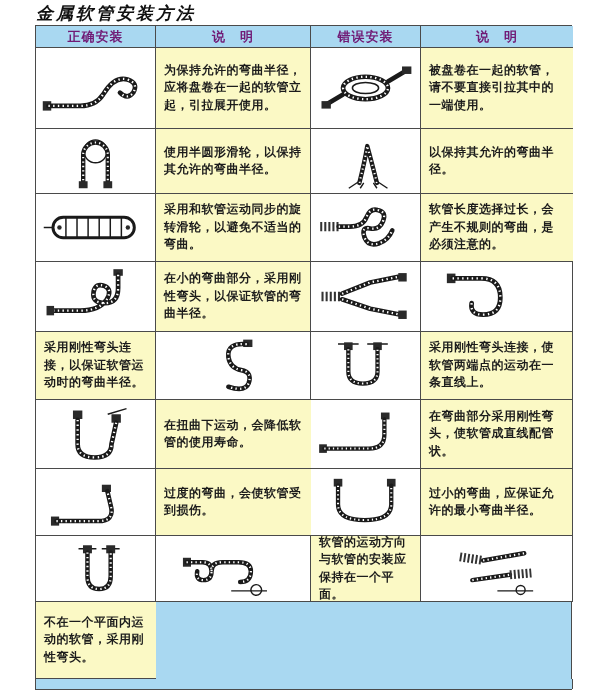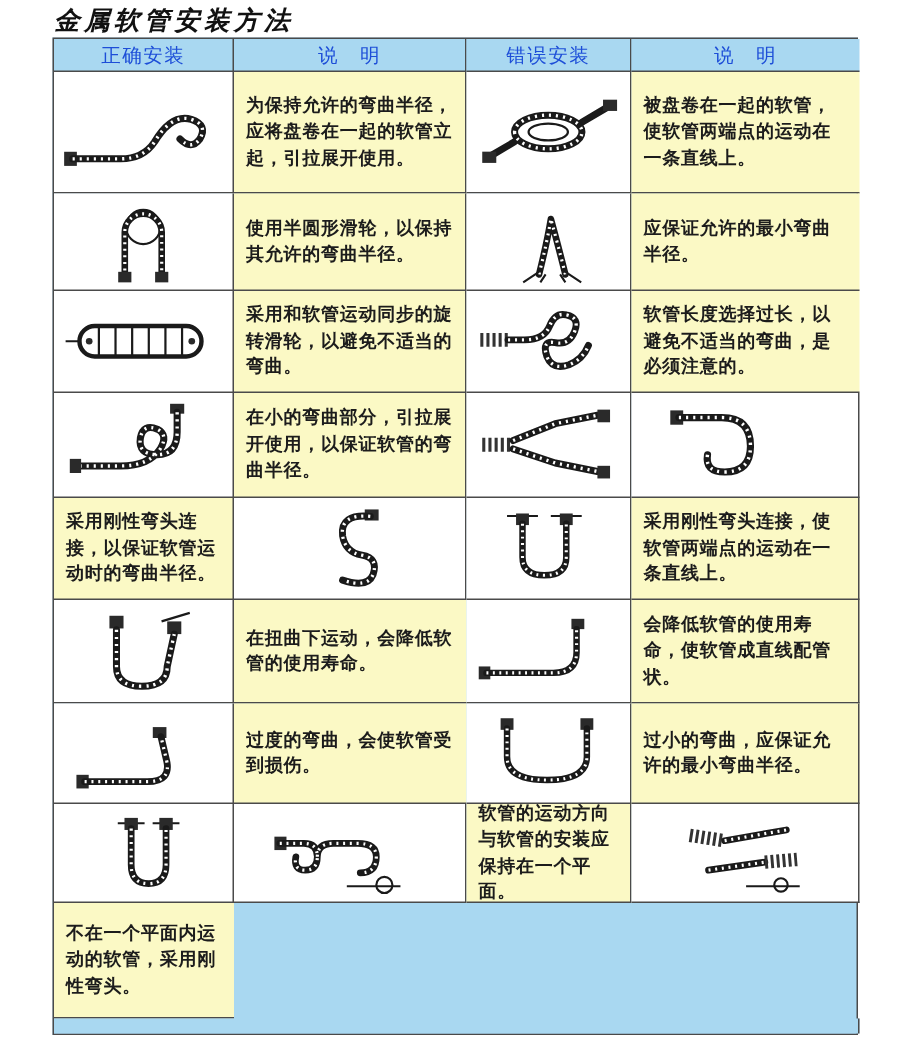--- a/index.html
+++ b/index.html
@@ -7,21 +7,21 @@
   }
   *{box-sizing:border-box;margin:0;padding:0}
   body{width:600px;height:698px;background:var(--page);font-family:"Liberation Sans",sans-serif;overflow:hidden}
   .page{position:relative;width:544px;height:698px;background:var(--page)}
   .title{position:absolute;left:36px;top:2px;font-family:"Liberation Serif",serif;font-style:italic;font-weight:bold;font-size:17px;letter-spacing:3px;color:#111}
   .tbl{position:absolute;left:35px;top:25px;width:537px;border:1px solid var(--grid);background:var(--header-bg);
        display:grid;grid-template-columns:120px 155px 110px 152px;
        grid-template-rows:22px 81px 65px 68px 70px 68px 69px 67px 66px 77px 10px}
   .cell{border-right:1px solid var(--grid);border-bottom:1px solid var(--grid);overflow:hidden}
   .lastcol{border-right:none}
-  .hd{background:var(--header-bg);display:flex;align-items:center;justify-content:center;font-weight:normal;font-size:13px;color:#1d4ed8;letter-spacing:1px}
+  .hd{background:var(--header-bg);display:flex;align-items:center;justify-content:center;font-weight:bold;font-size:13px;color:#701a75;letter-spacing:1px}
   .img{background:#fff;display:flex;align-items:center;justify-content:center;padding:3px}
   .desc{background:var(--desc-bg);display:flex;align-items:center;padding:12px 8px}
   .desc span{font-size:12px;font-weight:bold;color:#1c1c1c;line-height:1.45;letter-spacing:.5px}
   .foot{grid-column:1/-1;background:var(--header-bg);border-bottom:none}
   svg.ill{width:100%;height:100%}
   .h{fill:none;stroke:var(--hose);stroke-width:5;stroke-linecap:round;stroke-linejoin:round}
   .c{fill:none;stroke:#fff;stroke-width:2.4;stroke-dasharray:1.5 3.5;stroke-linecap:butt}
   .t{fill:none;stroke:var(--hose);stroke-width:1.6}
   .f{fill:#2a2a2a}
   .g{fill:none;stroke:#333;stroke-width:10;stroke-dasharray:2.2 2.2}
@@ -54,21 +54,21 @@
         <path class="h" d="M31 40 L14 50"></path>
           <path class="h" d="M79 26 L96 16"></path>
         <ellipse class="h" cx="55" cy="33" rx="24" ry="12"></ellipse>
         <ellipse class="t" cx="55" cy="33" rx="14" ry="6"></ellipse>
         <path class="c" d="M31 33 A24 12 0 1 0 79 33 A24 12 0 1 0 31 33"></path>
         <rect class="f" x="8" y="47" width="10" height="8"></rect>
           <rect class="f" x="94" y="10" width="10" height="8"></rect>
       </svg>
     </div>
     <div class="cell desc lastcol">
-        <span>被盘卷在一起的软管，使软管两端点的运动在一条直线上。</span>
+        <span>被盘卷在一起的软管，请不要直接引拉其中的一端使用。</span>
       </div>
 
     <div class="cell img">
       <svg class="ill" viewBox="0 0 120 66">
         <circle class="t" cx="60" cy="22" r="13"></circle>
         <path class="h" d="M46 60 V26 A14 14 0 0 1 74 26 V60"></path>
         <path class="c" d="M46 60 V26 A14 14 0 0 1 74 26 V60"></path>
         <rect class="f" x="41" y="56" width="10" height="8"></rect>
           <rect class="f" x="69" y="56" width="10" height="8"></rect>
       </svg>
@@ -77,21 +77,21 @@
         <span>使用半圆形滑轮，以保持其允许的弯曲半径。</span>
       </div>
     <div class="cell img">
       <svg class="ill" viewBox="0 0 110 66">
         <path class="h" d="M48 58 Q54 34 57 16 Q62 34 68 58"></path>
         <path class="c" d="M48 58 Q54 34 57 16 Q62 34 68 58"></path>
         <path class="t" d="M48 56 L36 64 M68 56 L80 64 M53 58 L49 64 M64 58 L68 64"></path>
       </svg>
     </div>
     <div class="cell desc lastcol">
-        <span>应保证允许的最小弯曲半径。</span>
+        <span>以保持其允许的弯曲半径。</span>
       </div>
 
     <div class="cell img">
       <svg class="ill" viewBox="0 0 120 66">
         <path class="t" d="M4 33 H14"></path>
         <rect class="t" x="14" y="22" width="88" height="22" rx="11" style="stroke-width:3.2"></rect>
         <path class="t" d="M28 22 V44 M40 22 V44 M52 22 V44 M64 22 V44 M76 22 V44 M88 22 V44"></path>
         <circle class="f" cx="21" cy="33" r="2.4"></circle>
           <circle class="f" cx="95" cy="33" r="2.4"></circle>
       </svg>
@@ -100,33 +100,33 @@
         <span>采用和软管运动同步的旋转滑轮，以避免不适当的弯曲。</span>
       </div>
     <div class="cell img">
       <svg class="ill" viewBox="0 0 110 66">
         <path class="g" d="M6 32 H26"></path>
         <path class="h" d="M26 32 H38 Q52 32 56 22 Q60 12 68 14 Q78 16 74 26 Q70 36 60 34 Q50 32 54 44 Q58 54 70 50 Q80 46 84 36"></path>
         <path class="c" d="M26 32 H38 Q52 32 56 22 Q60 12 68 14 Q78 16 74 26 Q70 36 60 34 Q50 32 54 44 Q58 54 70 50 Q80 46 84 36"></path>
       </svg>
     </div>
     <div class="cell desc lastcol">
-        <span>软管长度选择过长，以避免不适当的弯曲，是必须注意的。</span>
+        <span>软管长度选择过长，会产生不规则的弯曲，是必须注意的。</span>
       </div>
 
     <div class="cell img">
       <svg class="ill" viewBox="0 0 120 66">
         <rect class="f" x="79" y="4" width="10" height="7"></rect>
         <path class="h" d="M84 10 V24 Q84 40 70 40 Q56 40 58 28 Q60 18 70 22 Q78 26 72 36 Q64 48 44 48 H12"></path>
         <path class="c" d="M84 10 V24 Q84 40 70 40 Q56 40 58 28 Q60 18 70 22 Q78 26 72 36 Q64 48 44 48 H12"></path>
         <rect class="f" x="8" y="43" width="8" height="10"></rect>
       </svg>
     </div>
     <div class="cell desc">
-        <span>在小的弯曲部分，引拉展开使用，以保证软管的弯曲半径。</span>
+        <span>在小的弯曲部分，采用刚性弯头，以保证软管的弯曲半径。</span>
       </div>
     <div class="cell img">
       <svg class="ill" viewBox="0 0 110 66">
         <path class="g" d="M8 33 H30"></path>
         <path class="h" d="M30 30 L60 18 L90 12"></path>
           <path class="c" d="M30 30 L60 18 L90 12"></path>
         <path class="h" d="M30 36 L60 46 L90 52"></path>
           <path class="c" d="M30 36 L60 46 L90 52"></path>
         <rect class="f" x="90" y="8" width="9" height="9"></rect>
           <rect class="f" x="90" y="48" width="9" height="9"></rect>
@@ -178,21 +178,21 @@
 
     <div class="cell img">
       <svg class="ill" viewBox="0 0 120 66">
         <rect class="f" x="6" y="45" width="9" height="10"></rect>
           <rect class="f" x="78" y="8" width="10" height="8"></rect>
         <path class="h" d="M12 50 H64 Q82 50 82 34 V16"></path>
         <path class="c" d="M12 50 H64 Q82 50 82 34 V16"></path>
       </svg>
     </div>
     <div class="cell desc">
-        <span>会降低软管的使用寿命，使软管成直线配管状。</span>
+        <span>在弯曲部分采用刚性弯头，使软管成直线配管状。</span>
       </div>
     <div class="cell img">
       <svg class="ill" viewBox="0 0 110 66">
         <rect class="f" x="6" y="49" width="9" height="10"></rect>
           <rect class="f" x="62" y="14" width="10" height="8"></rect>
         <path class="h" d="M12 54 H58 Q76 54 72 38 L68 21"></path>
         <path class="c" d="M12 54 H58 Q76 54 72 38 L68 21"></path>
       </svg>
     </div>
     <div class="cell desc lastcol">

